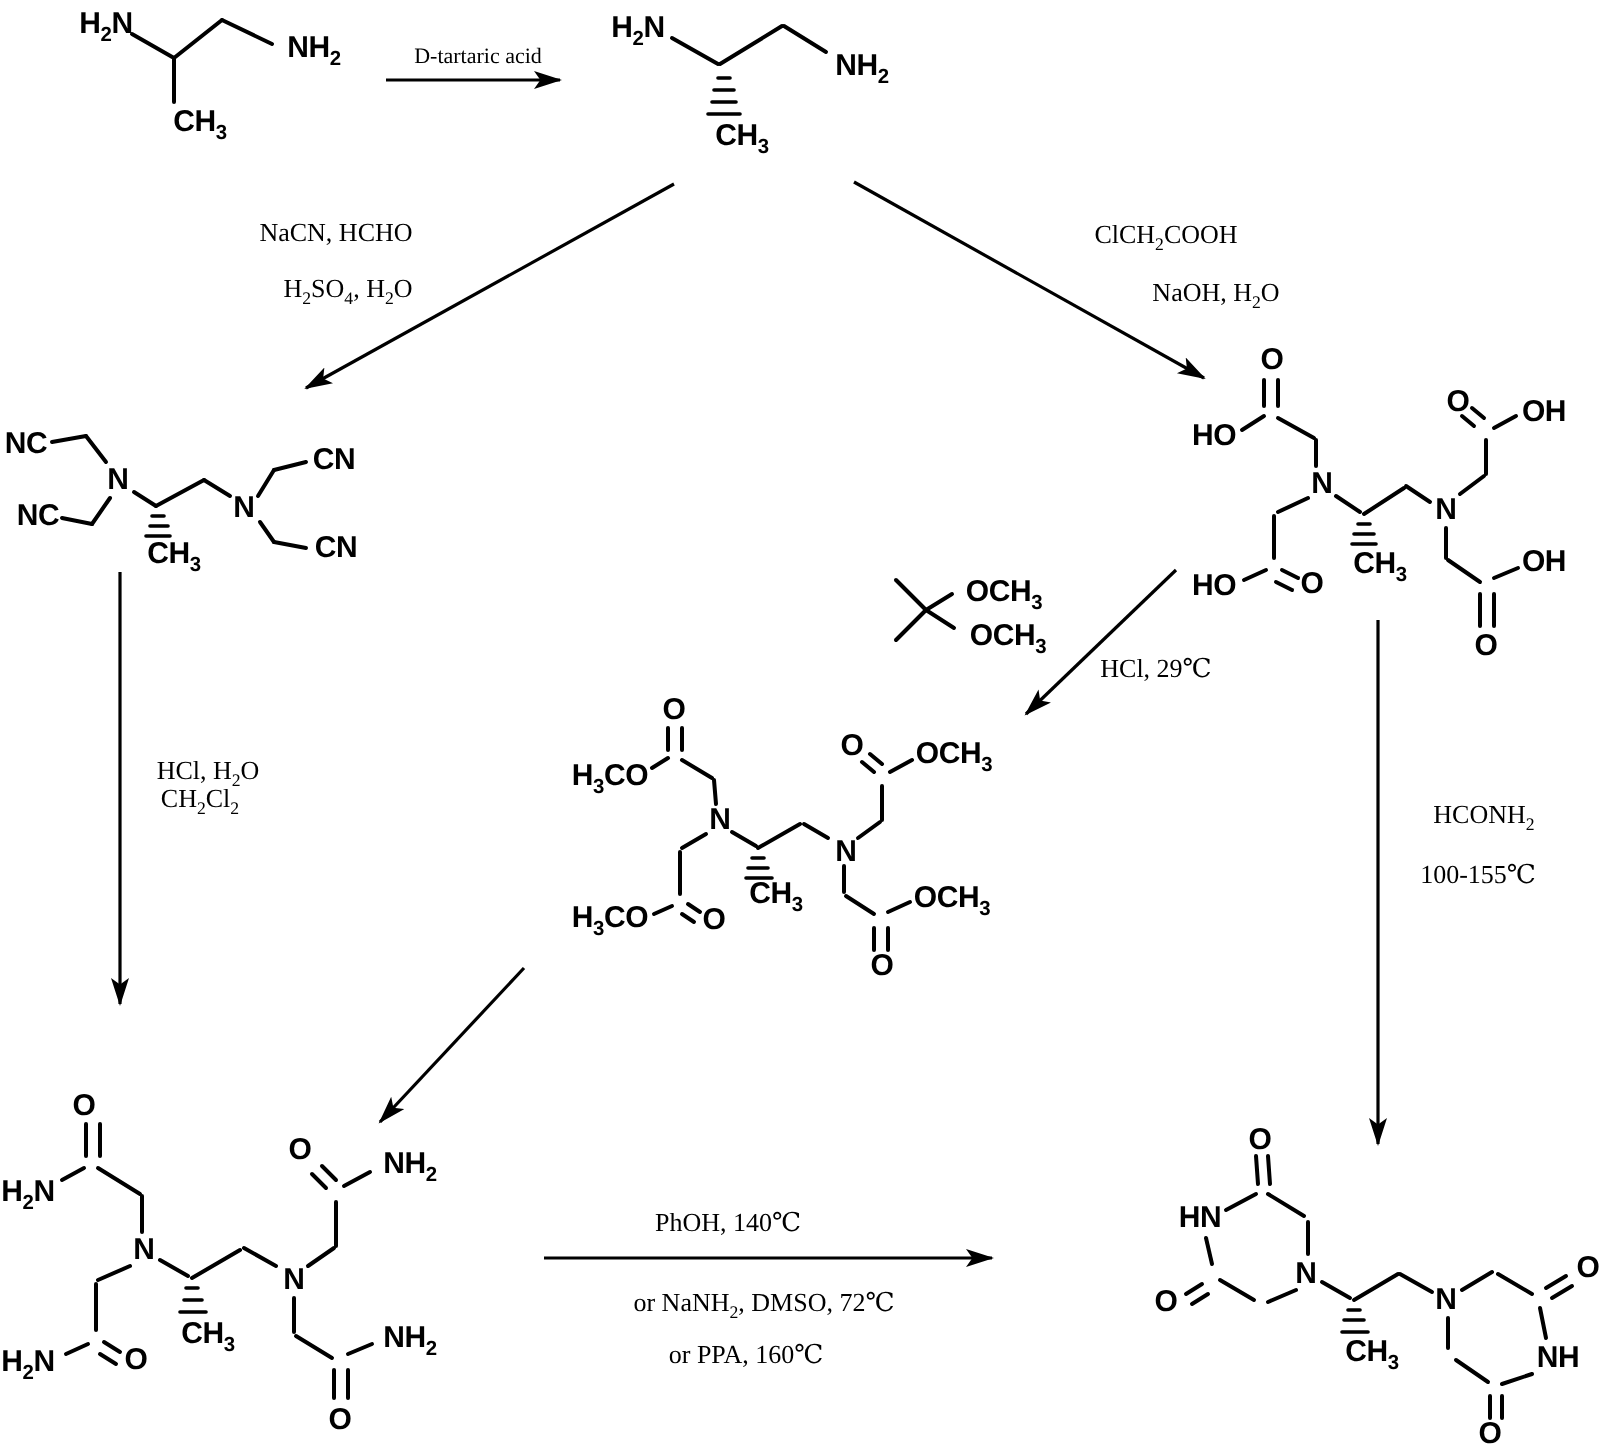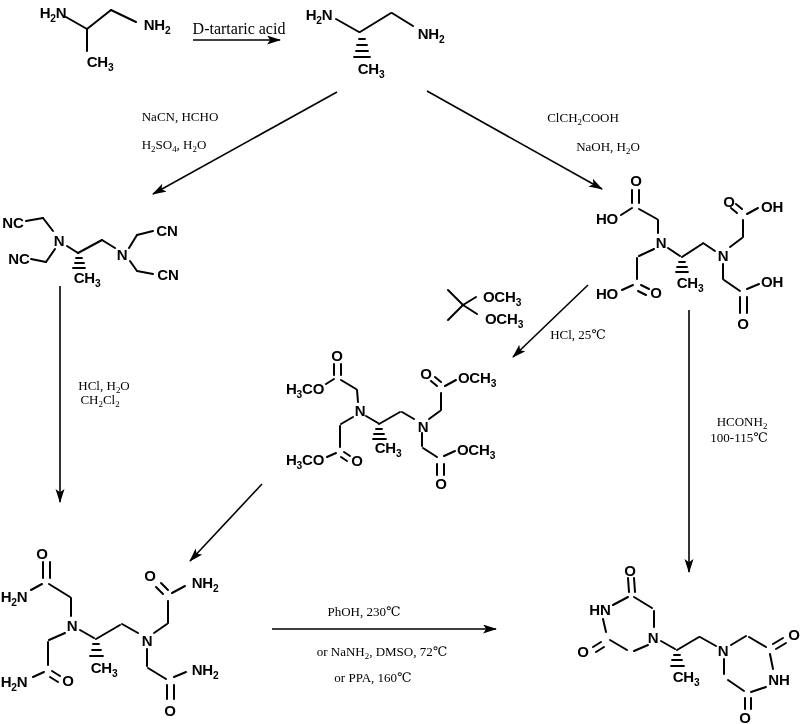--- a/index.html
+++ b/index.html
@@ -5,21 +5,21 @@
   html,body{margin:0;padding:0;background:#fff;}
   .canvas{position:relative;width:800px;height:724px;background:#fff;overflow:hidden;
           font-family:"Liberation Sans","DejaVu Sans",sans-serif;color:#000;}
   .canvas svg{position:absolute;left:0;top:0;}
   .al{position:absolute;transform:translate(-50%,-50%);white-space:nowrap;
       font-family:"Liberation Sans","DejaVu Sans",sans-serif;
       font-weight:bold;font-size:15px;letter-spacing:-0.2px;line-height:1;}
   .rl{position:absolute;transform:translate(-50%,-50%);white-space:nowrap;
       font-family:"Liberation Serif","DejaVu Serif",serif;
       font-weight:normal;font-size:13px;line-height:1;}
-  .rl.sm{font-size:16px;}
+  .rl.sm{font-size:11px;}
   sub{font-size:68%;line-height:0;}
 </style>
 </head>
 <body>
 
 <div class="canvas">
 
   <svg width="800" height="724" viewBox="0 0 800 724">
     <defs>
       <marker id="ah" markerUnits="userSpaceOnUse" markerWidth="15" markerHeight="10" refX="13" refY="4.5" orient="auto">
@@ -267,26 +267,26 @@
   <div class="al" style="left:600px;top:609px">HN</div>
   <div class="al" style="left:583px;top:651px">O</div>
   <div class="al" style="left:653px;top:637px">N</div>
   <div class="al" style="left:686px;top:676px">CH<sub>3</sub></div>
   <div class="al" style="left:723px;top:650px">N</div>
   <div class="al" style="left:794px;top:634px">O</div>
   <div class="al" style="left:779px;top:679px">NH</div>
   <div class="al" style="left:745px;top:717px">O</div>
 
   <div class="rl sm" style="left:239px;top:29px">D-tartaric acid</div>
-  <div class="rl" style="left:180px;top:116px">NaCN, HCHO</div>
+  <div class="rl" style="left:168px;top:116px">NaCN, HCHO</div>
   <div class="rl" style="left:174px;top:144px">H<sub>2</sub>SO<sub>4</sub>, H<sub>2</sub>O</div>
   <div class="rl" style="left:583px;top:117px">ClCH<sub>2</sub>COOH</div>
   <div class="rl" style="left:608px;top:146px">NaOH, H<sub>2</sub>O</div>
   <div class="rl" style="left:104px;top:385px">HCl, H<sub>2</sub>O</div>
   <div class="rl" style="left:100px;top:399px">CH<sub>2</sub>Cl<sub>2</sub></div>
-  <div class="rl" style="left:578px;top:334px">HCl, 25℃</div>
-  <div class="rl" style="left:742px;top:421px">HCONH<sub>2</sub></div>
-  <div class="rl" style="left:739px;top:437px">100-115℃</div>
-  <div class="rl" style="left:364px;top:611px">PhOH, 230℃</div>
+  <div class="rl" style="left:578px;top:334px">HCl, 29℃</div>
+  <div class="rl" style="left:742px;top:407px">HCONH<sub>2</sub></div>
+  <div class="rl" style="left:739px;top:437px">100-155℃</div>
+  <div class="rl" style="left:364px;top:611px">PhOH, 140℃</div>
   <div class="rl" style="left:382px;top:651px">or NaNH<sub>2</sub>, DMSO, 72℃</div>
   <div class="rl" style="left:373px;top:677px">or PPA, 160℃</div>
 
 </div>
 
 </body></html>

